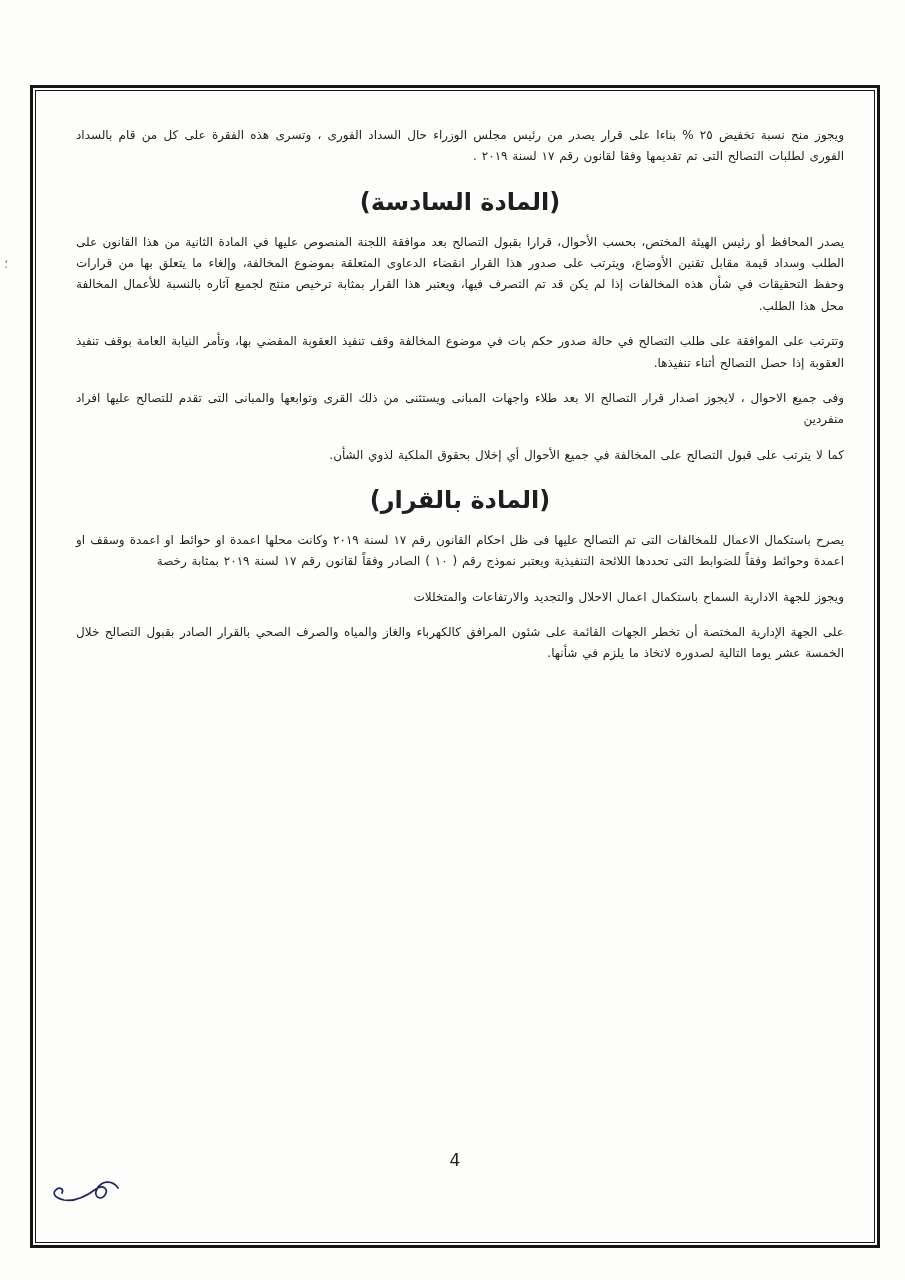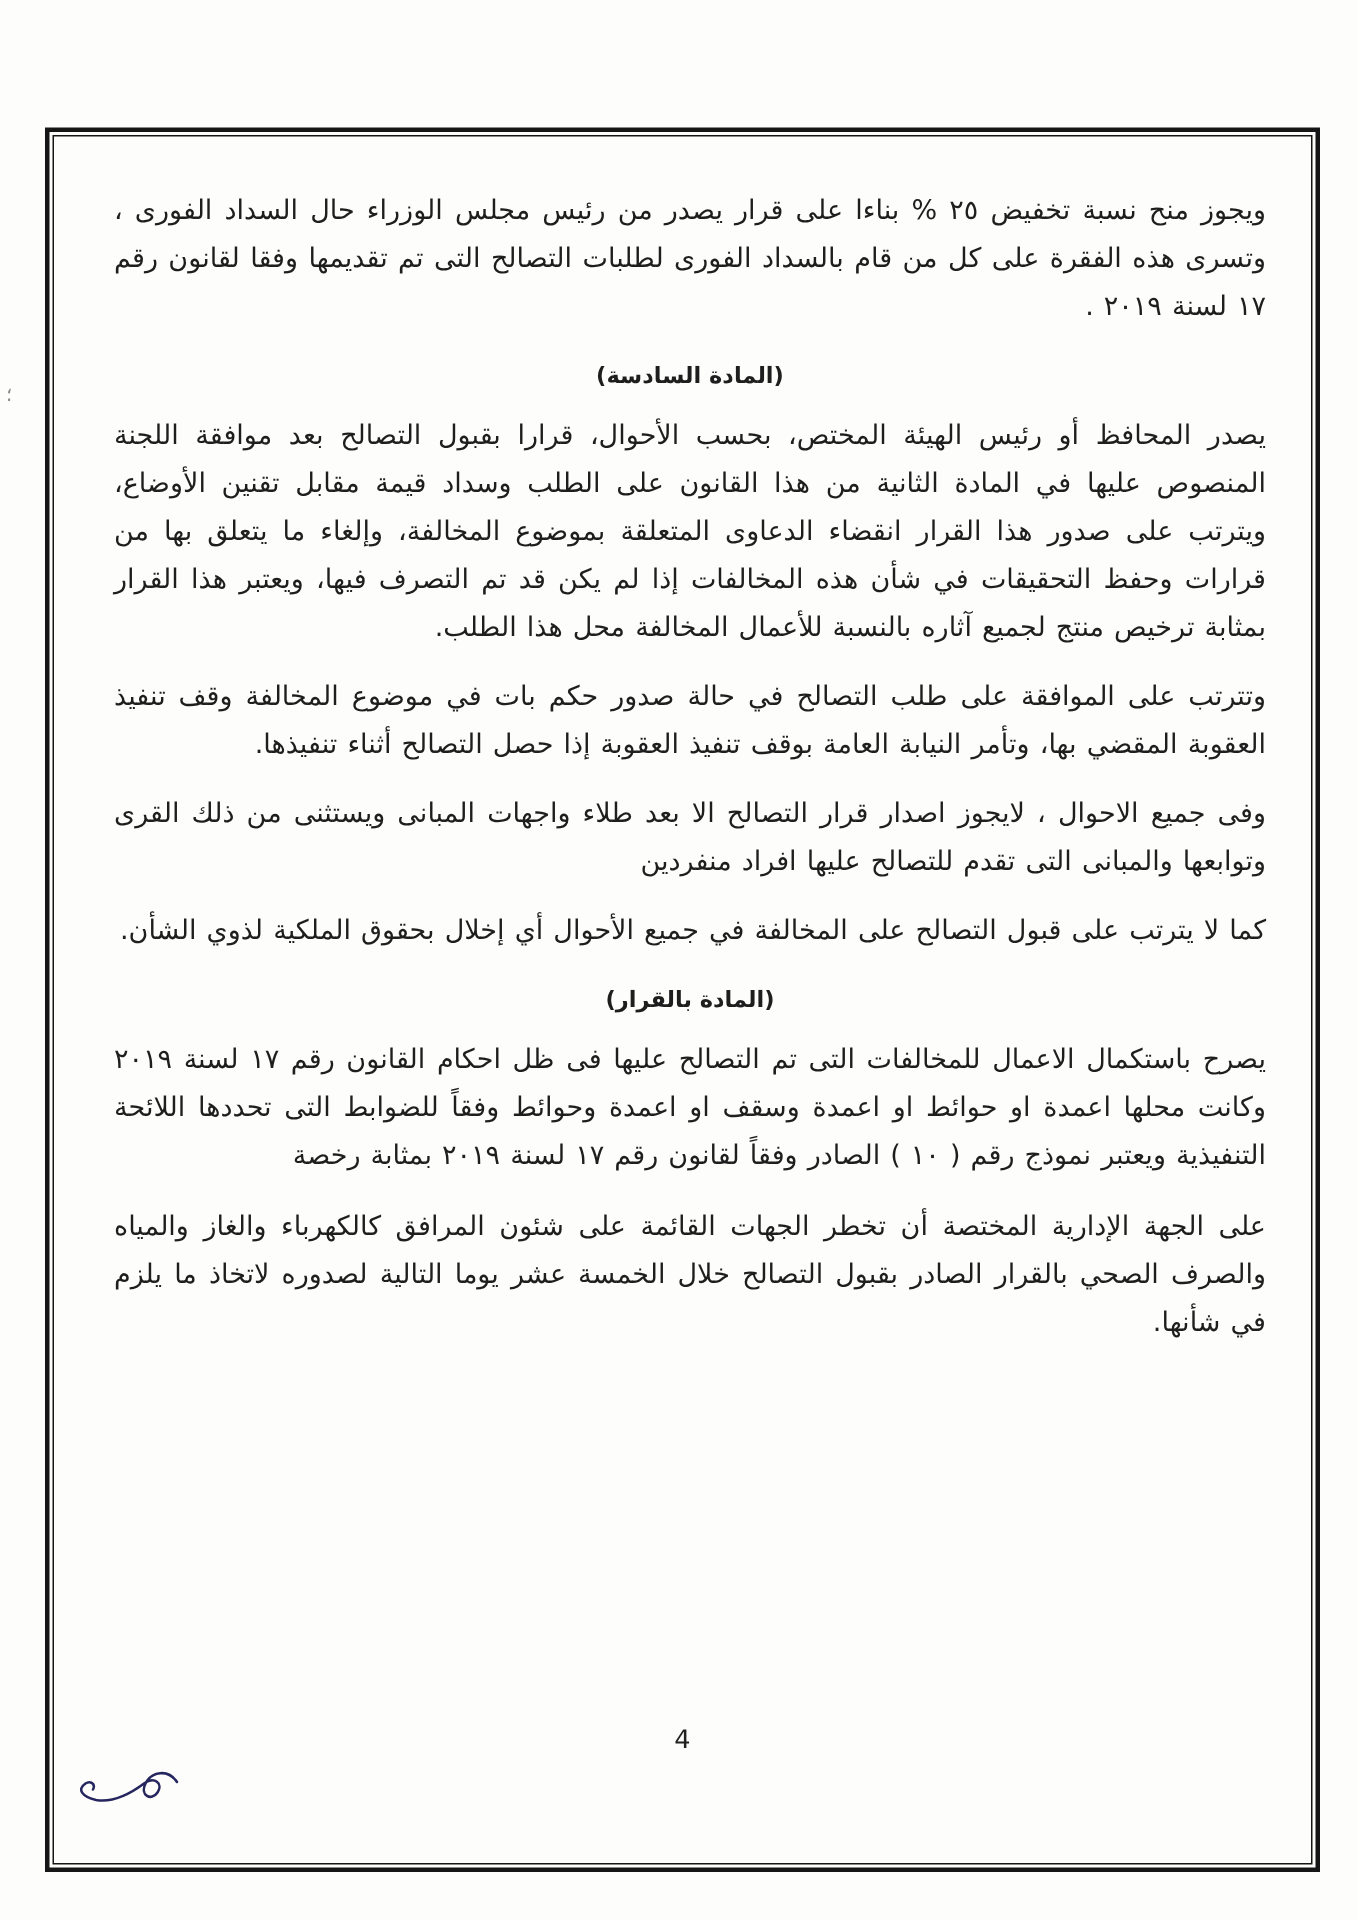--- a/index.html
+++ b/index.html
@@ -35,27 +35,27 @@
     box-sizing: border-box;
     padding: 34px 30px 0 40px;
   }
   .content {
     direction: rtl;
     text-align: justify;
     text-align-last: right;
   }
   .para {
     margin: 0 0 14px 0;
-    font-size: 18px;
+    font-size: 12px;
     line-height: 1.78;
     word-spacing: 1px;
   }
   .article-title {
     margin: 20px 0 16px 0;
-    font-size: 15px;
+    font-size: 24px;
     font-weight: 700;
     text-align: left;
     text-align-last: center;
   }
   .page-number {
     position: absolute;
     left: 0;
     right: 0;
     bottom: 72px;
     text-align: center;
@@ -92,20 +92,21 @@
         <h2 class="article-title">(المادة السادسة)</h2>
 
         <p class="para">يصدر المحافظ أو رئيس الهيئة المختص، بحسب الأحوال، قرارا بقبول التصالح بعد موافقة اللجنة المنصوص عليها في المادة الثانية من هذا القانون على الطلب وسداد قيمة مقابل تقنين الأوضاع، ويترتب على صدور هذا القرار انقضاء الدعاوى المتعلقة بموضوع المخالفة، وإلغاء ما يتعلق بها من قرارات وحفظ التحقيقات في شأن هذه المخالفات إذا لم يكن قد تم التصرف فيها، ويعتبر هذا القرار بمثابة ترخيص منتج لجميع آثاره بالنسبة للأعمال المخالفة محل هذا الطلب.</p>
         <p class="para">وتترتب على الموافقة على طلب التصالح في حالة صدور حكم بات في موضوع المخالفة وقف تنفيذ العقوبة المقضي بها، وتأمر النيابة العامة بوقف تنفيذ العقوبة إذا حصل التصالح أثناء تنفيذها.</p>
         <p class="para">وفى جميع الاحوال ، لايجوز اصدار قرار التصالح الا بعد طلاء واجهات المبانى ويستثنى من ذلك القرى وتوابعها والمبانى التى تقدم للتصالح عليها افراد منفردين</p>
         <p class="para">كما لا يترتب على قبول التصالح على المخالفة في جميع الأحوال أي إخلال بحقوق الملكية لذوي الشأن.</p>
 
         <h2 class="article-title">(المادة بالقرار)</h2>
 
         <p class="para">يصرح باستكمال الاعمال للمخالفات التى تم التصالح عليها فى ظل احكام القانون رقم ١٧ لسنة ٢٠١٩ وكانت محلها اعمدة او حوائط او اعمدة وسقف او اعمدة وحوائط وفقاً للضوابط التى تحددها اللائحة التنفيذية ويعتبر نموذج رقم ( ١٠ ) الصادر وفقاً لقانون رقم ١٧ لسنة ٢٠١٩ بمثابة رخصة</p>
+        <p class="para">ويجوز للجهة الادارية السماح باستكمال اعمال الاحلال والتجديد والارتفاعات والمتخللات</p>
 
 
         <p class="para">على الجهة الإدارية المختصة أن تخطر الجهات القائمة على شئون المرافق كالكهرباء والغاز والمياه والصرف الصحي بالقرار الصادر بقبول التصالح خلال الخمسة عشر يوما التالية لصدوره لاتخاذ ما يلزم في شأنها.</p>
 
       </div>
 
       <div class="page-number">4</div>
 
       <svg class="signature" width="78" height="38" viewBox="0 0 78 38">
         <path d="M72 12 C66 3 55 5 51 13 C47 21 55 25 59 19 C63 13 57 8 50 13

